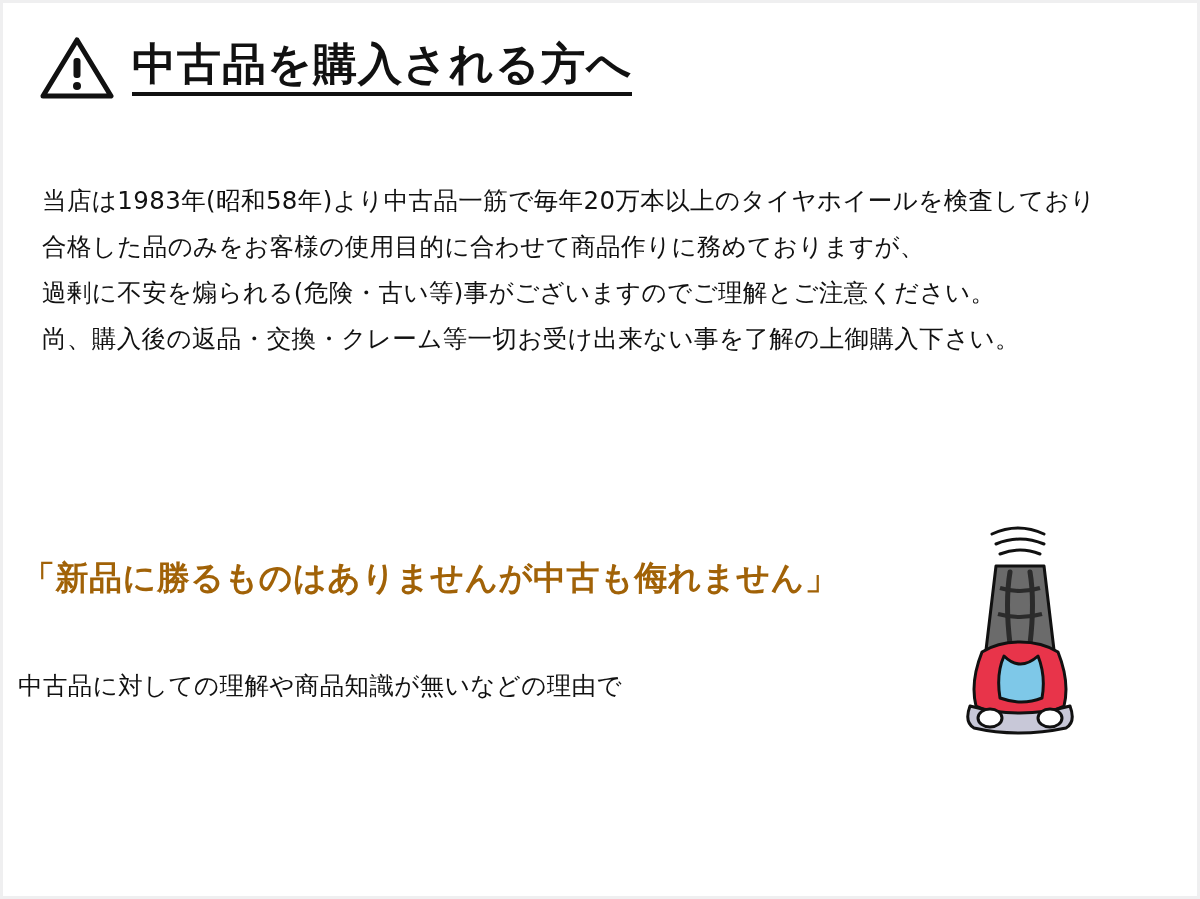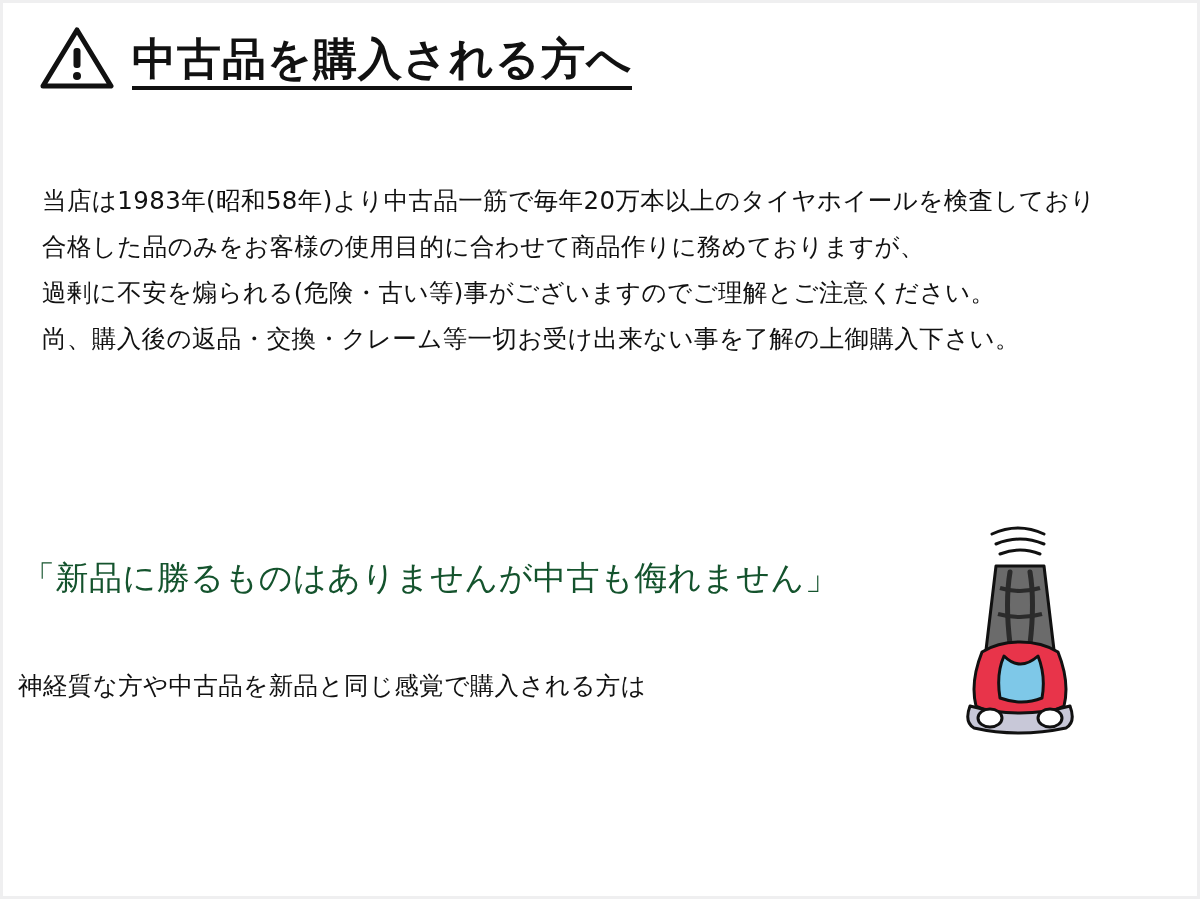--- a/index.html
+++ b/index.html
@@ -25,23 +25,23 @@
     width: 1200px; height: 899px;
     box-sizing: border-box;
     border: 3px solid #efeff0;
     pointer-events: none;
   }
 
   
   .header {
     position: absolute;
     left: 40px;
-    top: 26px;
+    top: 36px;
     display: flex;
-    align-items: flex-end;
+    align-items: center;
     gap: 18px;
   }
   .warn-icon {
     width: 74px;
     height: 64px;
     flex: 0 0 auto;
     display: block;
   }
   .header-title {
     font-size: 44px;
@@ -69,22 +69,22 @@
     letter-spacing: 0.4px;
     white-space: nowrap;
   }
 
   
   .slogan {
     position: absolute;
     left: 22px;
     top: 556px;
     font-size: 33px;
-    font-weight: normal;
-    color: #14532d;
+    font-weight: bold;
+    color: #a16207;
     letter-spacing: 0.5px;
     white-space: nowrap;
   }
 
   
   .closing {
     position: absolute;
     left: 18px;
     top: 662px;
     width: 900px;
@@ -120,21 +120,21 @@
   <div class="body-block">
     <div class="body-line">当店は1983年(昭和58年)より中古品一筋で毎年20万本以上のタイヤホイールを検査しており</div>
     <div class="body-line">合格した品のみをお客様の使用目的に合わせて商品作りに務めておりますが、</div>
     <div class="body-line">過剰に不安を煽られる(危険・古い等)事がございますのでご理解とご注意ください。</div>
     <div class="body-line">尚、購入後の返品・交換・クレーム等一切お受け出来ない事を了解の上御購入下さい。</div>
   </div>
 
   <div class="slogan">「新品に勝るものはありませんが中古も侮れません」</div>
 
   <div class="closing">
-    <div class="body-line">神経質な方や中古品を新品と同じ感覚で購入される方は</div>
+    <div class="body-line">中古品に対しての理解や商品知識が無いなどの理由で</div>
   </div>
 
   <svg class="mascot" viewBox="0 0 180 230">
 
     <path d="M62 24 q26 -12 52 0" stroke="#111111" stroke-width="3" fill="none" stroke-linecap="round"></path>
     <path d="M66 34 q24 -10 48 0" stroke="#111111" stroke-width="3" fill="none" stroke-linecap="round"></path>
     <path d="M70 44 q20 -8 40 0" stroke="#111111" stroke-width="3" fill="none" stroke-linecap="round"></path>
 
     <path d="M66 56 L114 56 L124 140 L56 140 Z" fill="#6b6b6b" stroke="#111111" stroke-width="3" stroke-linejoin="round"></path>
 

